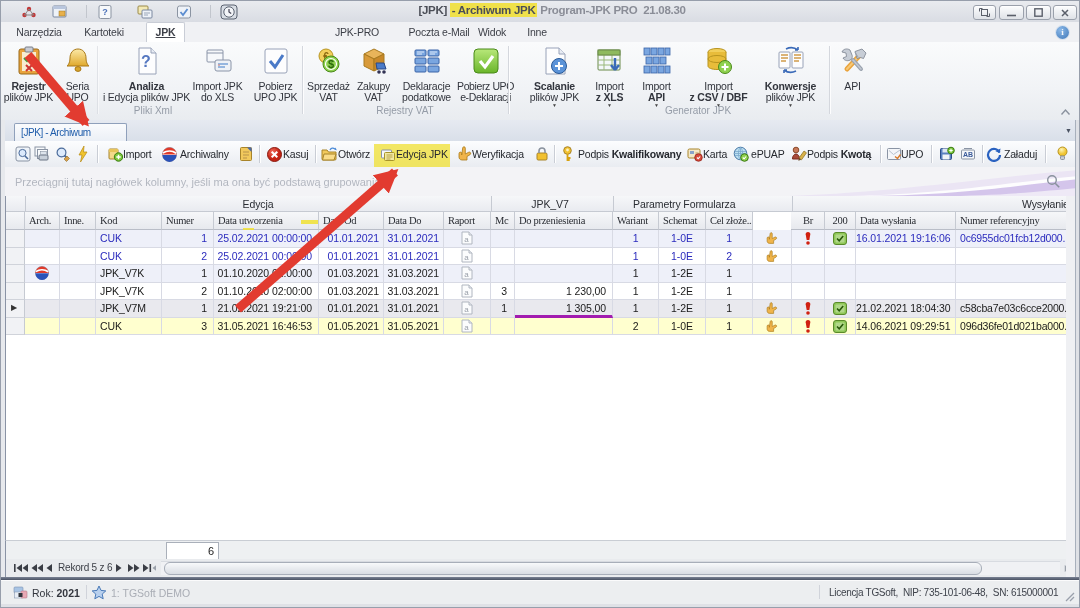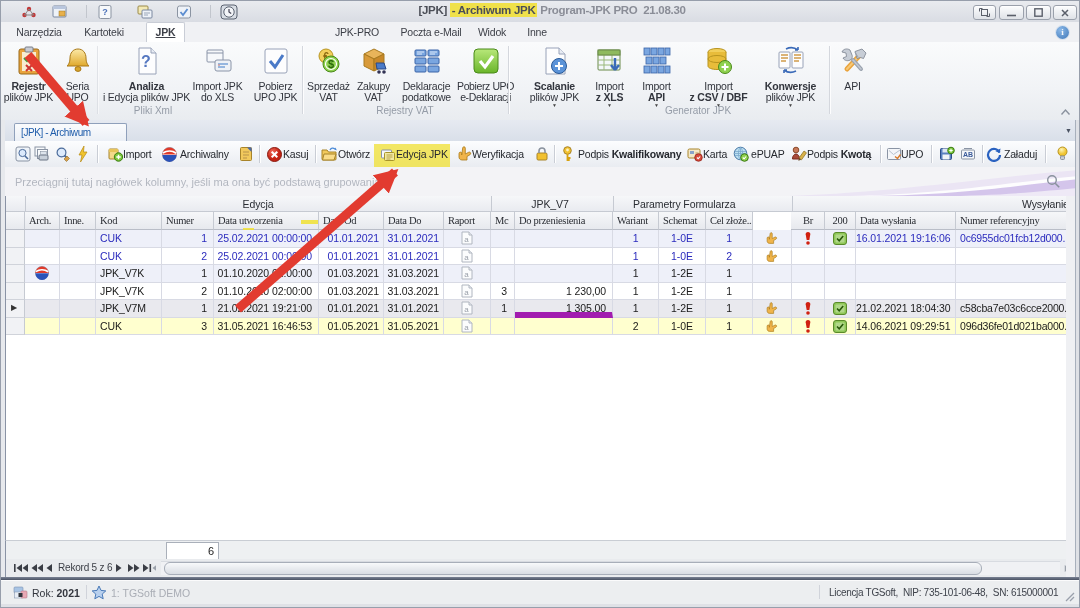--- a/index.html
+++ b/index.html
@@ -117,21 +117,21 @@
         <path d="M1 1l6 6M7 1L1 7" stroke="#5a5f6a" stroke-width="1.5"></path>
       </svg>
     </div>
 </div>
 <div id="title-text"><span style="color:#4b4e57">[JPK]</span> <span style="background:#f0e14a;color:#4b4e57;padding:1px 2px;">- Archiwum JPK</span> <span>Program-JPK PRO&nbsp; 21.08.30</span></div>
 <div id="tabrow">
   <div class="rtab" style="left:8px;width:60px;">Narzędzia</div>
   <div class="rtab" style="left:73px;width:60px;">Kartoteki</div>
   <div class="rtab" id="tab-jpk" style="left:145px;width:37px;text-decoration:underline;">JPK</div>
   <div class="rtab" style="left:330px;width:52px;">JPK-PRO</div>
-  <div class="rtab" style="left:392px;width:76px;">Poczta e-Mail</div>
+  <div class="rtab" style="left:400px;width:76px;">Poczta e-Mail</div>
   <div class="rtab" style="left:470px;width:42px;">Widok</div>
   <div class="rtab" style="left:518px;width:36px;">Inne</div>
   <div style="position:absolute;right:10px;top:4px;width:13px;height:13px;border-radius:50%;
     background:radial-gradient(circle at 35% 30%,#8ab8e8,#3f77b8);color:#f6f8fa;box-shadow:0 0 0 1px #d8e2ee;text-align:center;
     font-size:9px;line-height:13px;font-weight:bold;font-family:'Liberation Serif',serif;">i</div>
 </div>
 <div id="ribbon">
   <div class="rbtn" style="left:27px;width:1px;">
     <svg class="ic" viewBox="0 0 30 30">
         <rect x="5" y="3" width="20" height="25" rx="2" fill="#e8a33d" stroke="#9a6a1a"></rect>
@@ -653,21 +653,21 @@
 <div class="cell" style="left:313px;top:104px;width:65px;height:18px;background:#e9e9ee;border-right:1px solid #d8dae4;border-bottom:1px solid #d8dae4;color:#1a1a1a;line-height:17px;padding-right:4px;text-align:right;">01.01.2021</div>
 <div class="cell" style="left:378px;top:104px;width:60px;height:18px;background:#e9e9ee;border-right:1px solid #d8dae4;border-bottom:1px solid #d8dae4;color:#1a1a1a;line-height:17px;padding-right:4px;text-align:right;">31.01.2021</div>
 <div class="cell" style="left:438px;top:104px;width:47px;height:18px;background:#e9e9ee;border-right:1px solid #d8dae4;border-bottom:1px solid #d8dae4;color:#1a1a1a;line-height:17px;">
       <svg style="position:absolute;left:50%;top:1px;transform:translateX(-50%)" width="13" height="14" viewBox="0 0 13 14">
         <path d="M1.5 1h7l3 3v9h-10z" fill="#fbfcfd" stroke="#b0b6c0"></path>
         <path d="M8.5 1v3h3" fill="#eceef2" stroke="#b0b6c0"></path>
         <text x="6" y="11" font-size="8" text-anchor="middle" fill="#9aa0aa" font-family="Liberation Sans">a</text>
       </svg>
     </div>
 <div class="cell" style="left:485px;top:104px;width:24px;height:18px;background:#e9e9ee;border-right:1px solid #d8dae4;border-bottom:1px solid #d8dae4;color:#1a1a1a;line-height:17px;padding-right:7px;text-align:right;">1</div>
-<div class="cell" style="left:509px;top:104px;width:98px;height:18px;background:#e9e9ee;border-right:1px solid #d8dae4;border-bottom:6px solid #a21caf;color:#1a1a1a;line-height:17px;padding-right:6px;text-align:right;">1 305,00</div>
+<div class="cell" style="left:509px;top:104px;width:98px;height:18px;background:#e9e9ee;border-right:1px solid #d8dae4;border-bottom:3px solid #a21caf;color:#1a1a1a;line-height:17px;padding-right:6px;text-align:right;">1 305,00</div>
 <div class="cell" style="left:607px;top:104px;width:46px;height:18px;background:#e9e9ee;border-right:1px solid #d8dae4;border-bottom:1px solid #d8dae4;color:#1a1a1a;line-height:17px;text-align:center;">1</div>
 <div class="cell" style="left:653px;top:104px;width:47px;height:18px;background:#e9e9ee;border-right:1px solid #d8dae4;border-bottom:1px solid #d8dae4;color:#1a1a1a;line-height:17px;text-align:center;">1-2E</div>
 <div class="cell" style="left:700px;top:104px;width:47px;height:18px;background:#e9e9ee;border-right:1px solid #d8dae4;border-bottom:1px solid #d8dae4;color:#1a1a1a;line-height:17px;text-align:center;">1</div>
 <div class="cell" style="left:747px;top:104px;width:39px;height:18px;background:#e9e9ee;border-right:1px solid #d8dae4;border-bottom:1px solid #d8dae4;color:#1a1a1a;line-height:17px;">
       <svg style="position:absolute;left:50%;top:2px;transform:translateX(-50%)" width="13" height="13" viewBox="0 0 16 16">
         <path d="M5 14c-2 0-3-1.5-3-3V7.5c0-.8.6-1.4 1.4-1.4.7 0 1.3.5 1.3 1.3V9l1-7c.1-.8.7-1.3 1.4-1.2.7 0 1.2.6 1.2 1.4V8l3.5-1.8c.7-.3 1.5 0 1.8.7.3.7 0 1.4-.6 1.8L10 10.5V14z" fill="#f0b44a" stroke="#a87a1a" stroke-width=".8"></path>
       </svg>
     </div>
 <div class="cell" style="left:786px;top:104px;width:33px;height:18px;background:#e9e9ee;border-right:1px solid #d8dae4;border-bottom:1px solid #d8dae4;color:#1a1a1a;line-height:17px;">
       <svg style="position:absolute;left:50%;top:2px;transform:translateX(-50%)" width="8" height="13" viewBox="0 0 8 13">

